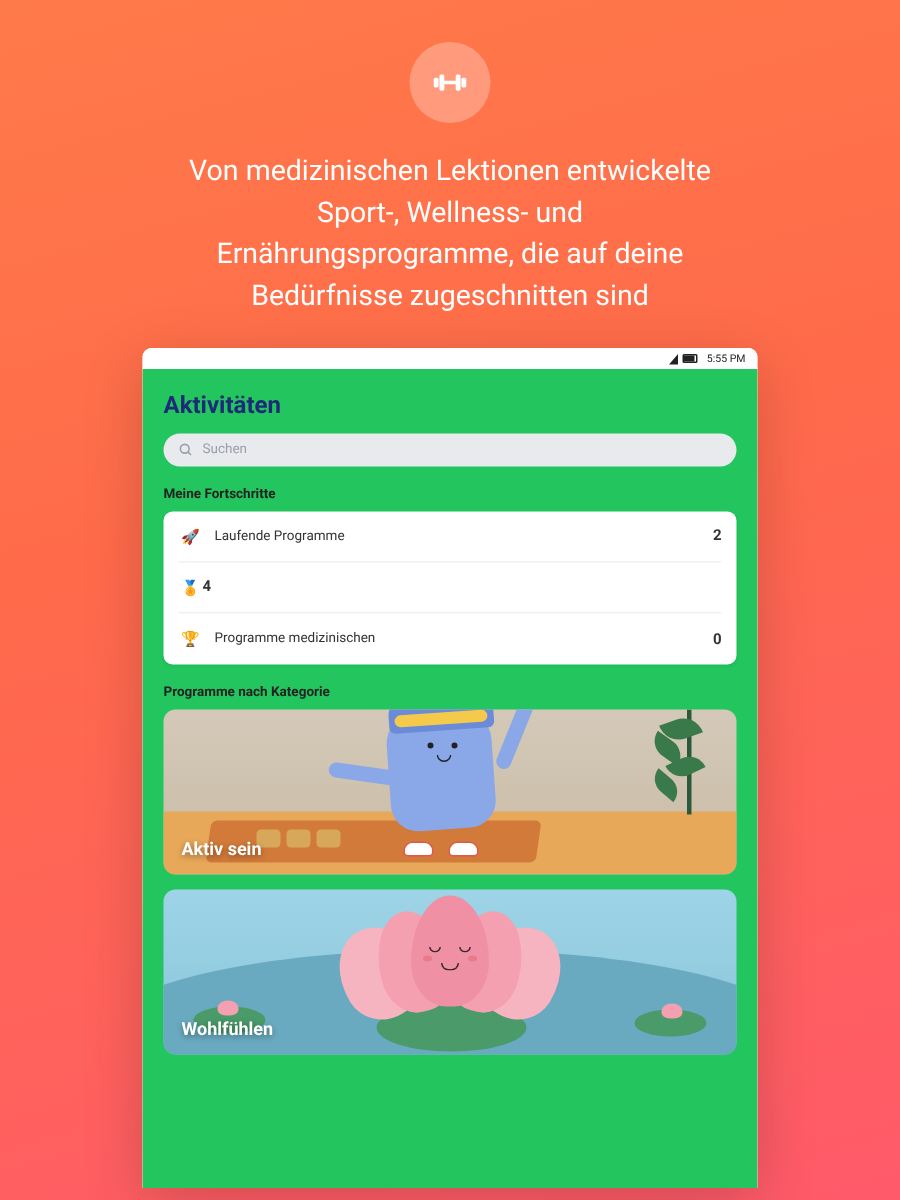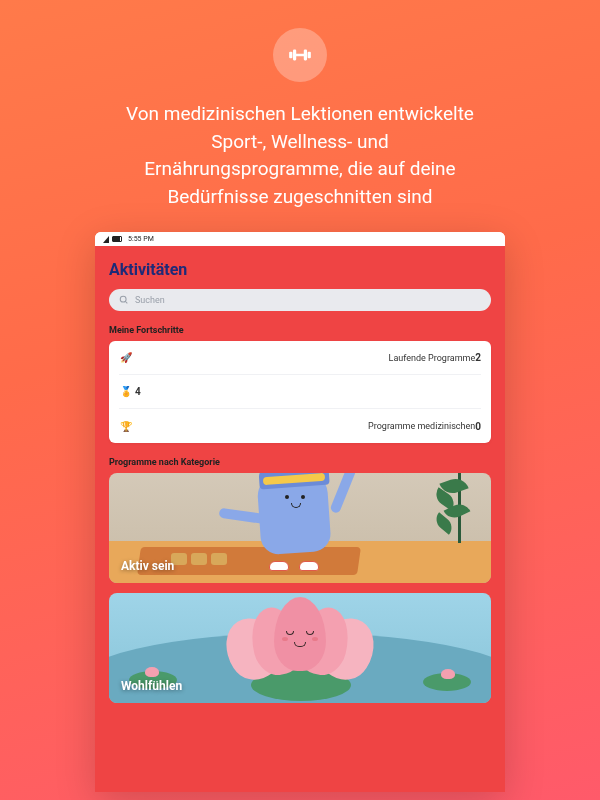--- a/index.html
+++ b/index.html
@@ -25,36 +25,36 @@
     margin-top: 22px;
     width: 410px; height: 560px;
     background: #fff;
     border-radius: 6px 6px 0 0;
     box-shadow: 0 10px 40px rgba(0,0,0,0.18);
     overflow: hidden;
     display: flex; flex-direction: column;
   }
   .status-bar {
     height: 14px; background: #fff;
-    display: flex; justify-content: flex-start; align-items: center;
+    display: flex; justify-content: flex-end; align-items: center;
     padding: 0 8px; gap: 3px;
   }
   .status-triangle {
     width: 0; height: 0;
     border-left: 6px solid transparent;
     border-bottom: 7px solid #222;
   }
   .status-batt {
     width: 10px; height: 6px; border: 1px solid #222; border-radius: 1px;
     position: relative;
   }
   .status-batt::after { content:""; position:absolute; left:0;top:0;bottom:0;width:7px;background:#222; }
   .status-time { font-size: 7px; color:#222; margin-left:3px; }
   .app-content {
-    flex: 1; background: #ef4444; padding: 10px 14px 0;
+    flex: 1; background: #22c55e; padding: 10px 14px 0;
     overflow: hidden;
   }
   .page-title { font-size: 16px; font-weight: 700; color: #1e2a78; margin: 4px 0 10px; }
   .search-bar {
     background: #e9eaee; border-radius: 14px; height: 22px;
     display: flex; align-items: center; padding: 0 10px; gap: 6px;
     color: #9aa0aa; font-size: 9px;
   }
   .section-label { font-size: 9px; font-weight: 700; color: #222; margin: 14px 0 6px; }
   .progress-card {
@@ -62,21 +62,21 @@
     box-shadow: 0 1px 3px rgba(0,0,0,0.06);
     padding: 0 10px;
   }
   .progress-row {
     display: flex; align-items: center; height: 34px;
     border-bottom: 1px solid #f0f1f4;
     font-size: 9px; color: #333;
   }
   .progress-row:last-child { border-bottom: none; }
   .progress-icon { width: 16px; text-align: center; font-size: 10px; }
-  .progress-label { flex: 1; margin-left: 8px; text-align: right; }
+  .progress-label { flex: 1; margin-left: 8px; }
   .progress-value { font-weight: 700; font-size: 10px; }
   .cat-card {
     border-radius: 8px; height: 110px; margin-bottom: 10px;
     position: relative; overflow: hidden;
   }
   .cat-title {
     position: absolute; left: 12px; bottom: 10px;
     color: #fff; font-weight: 700; font-size: 12px;
     text-shadow: 0 1px 4px rgba(0,0,0,0.4);
   }

